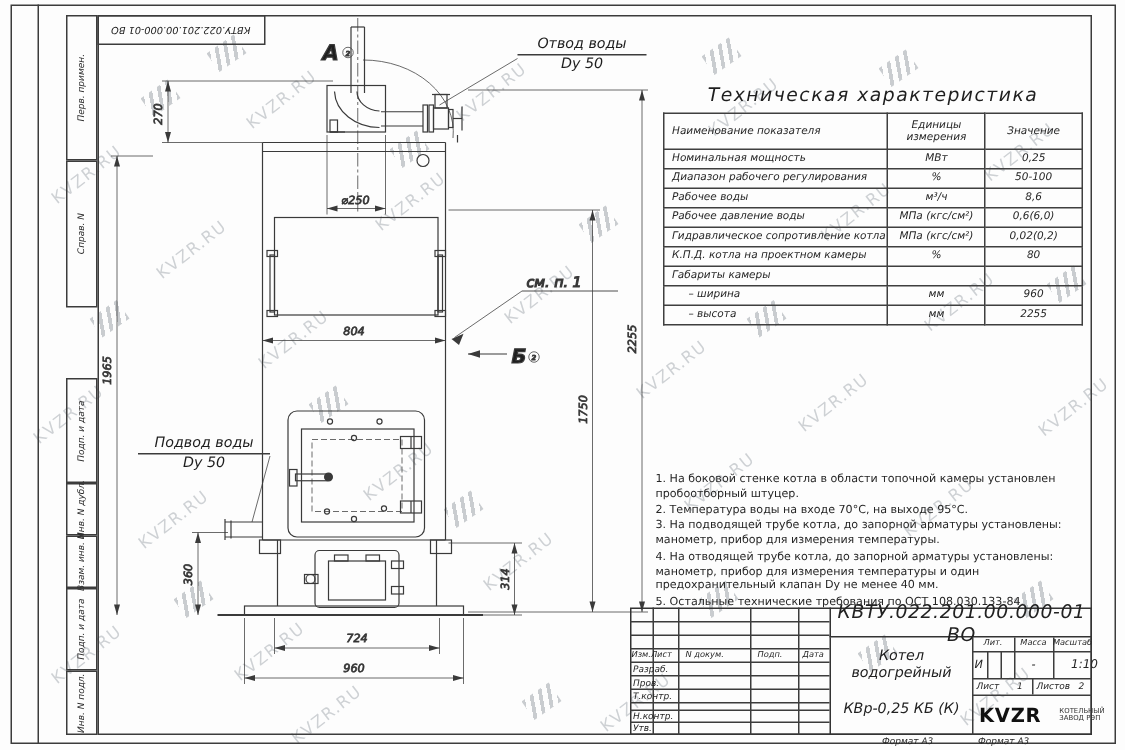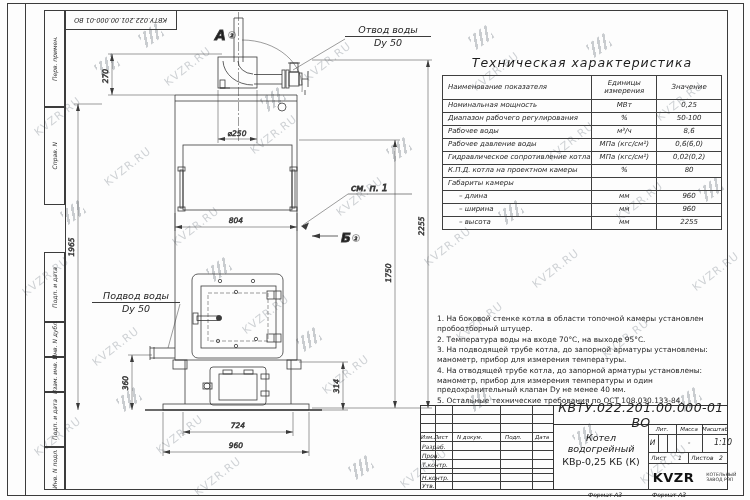--- a/index.html
+++ b/index.html
@@ -373,25 +373,20 @@
           <td class="c-name">К.П.Д. котла на проектном камеры</td>
           <td class="c-val">%</td>
           <td class="c-val">80</td>
         </tr>
         <tr>
           <td class="c-name">Габариты камеры</td>
           <td class="c-val"></td>
           <td class="c-val"></td>
         </tr>
         <tr>
-          <td class="c-name sub">– длина</td>
-          <td class="c-val">мм</td>
-          <td class="c-val">960</td>
-        </tr>
-        <tr>
           <td class="c-name sub">– ширина</td>
           <td class="c-val">мм</td>
           <td class="c-val">960</td>
         </tr>
         <tr>
           <td class="c-name sub">– высота</td>
           <td class="c-val">мм</td>
           <td class="c-val">2255</td>
         </tr>
       </tbody>
@@ -430,21 +425,21 @@
   <span class="tb-txt" style="left:505px;top:433.5px;font-size:5.5px">Подп.</span>
   <span class="tb-txt" style="left:535px;top:433.5px;font-size:5.5px">Дата</span>
   <span class="tb-txt" style="left:422px;top:442.5px;font-size:6px">Разраб.</span>
   <span class="tb-txt" style="left:422px;top:451.5px;font-size:6px">Пров.</span>
   <span class="tb-txt" style="left:422px;top:460.5px;font-size:6px">Т.контр.</span>
   <span class="tb-txt" style="left:422px;top:474px;font-size:6px">Н.контр.</span>
   <span class="tb-txt" style="left:422px;top:482px;font-size:6px">Утв.</span>
 
   <div class="z" style="left:553px;top:425px;width:95px;height:65px;border-left:1.1px solid #333;z-index:3;text-align:center;padding-top:7px">
     <div style="font-style:italic;font-size:9.5px">Котел водогрейный</div>
-    <div style="font-size:9.5px;margin-top:2px">КВр-0,25 КБ (К)</div>
+    <div style="font-style:italic;font-size:9.5px;margin-top:13px">КВр-0,25 КБ (К)</div>
   </div>
 
   <div class="tb-line" style="left:648px;top:425px;width:0.9px;height:65px"></div>
   <div class="tb-line" style="left:648px;top:434px;width:80px;height:0.8px"></div>
   <div class="tb-line" style="left:648px;top:452px;width:80px;height:0.8px"></div>
   <div class="tb-line" style="left:648px;top:463px;width:80px;height:0.8px"></div>
   <div class="tb-line" style="left:676px;top:425px;width:0.8px;height:27px"></div>
   <div class="tb-line" style="left:702px;top:425px;width:0.8px;height:27px"></div>
   <div class="tb-line" style="left:657.5px;top:434px;width:0.8px;height:18px"></div>
   <div class="tb-line" style="left:666.5px;top:434px;width:0.8px;height:18px"></div>

